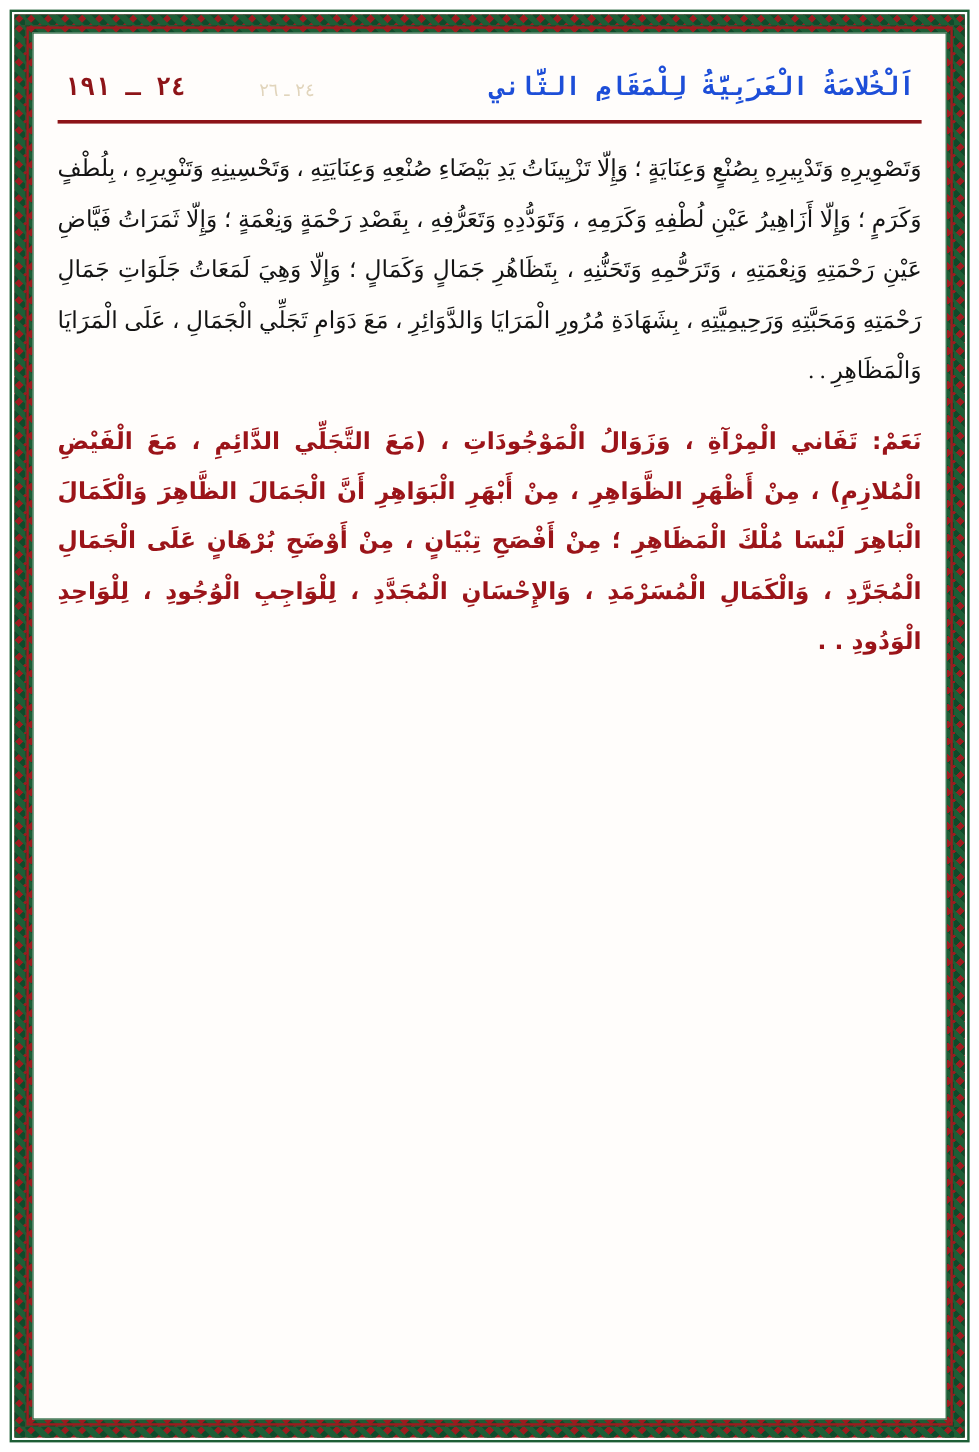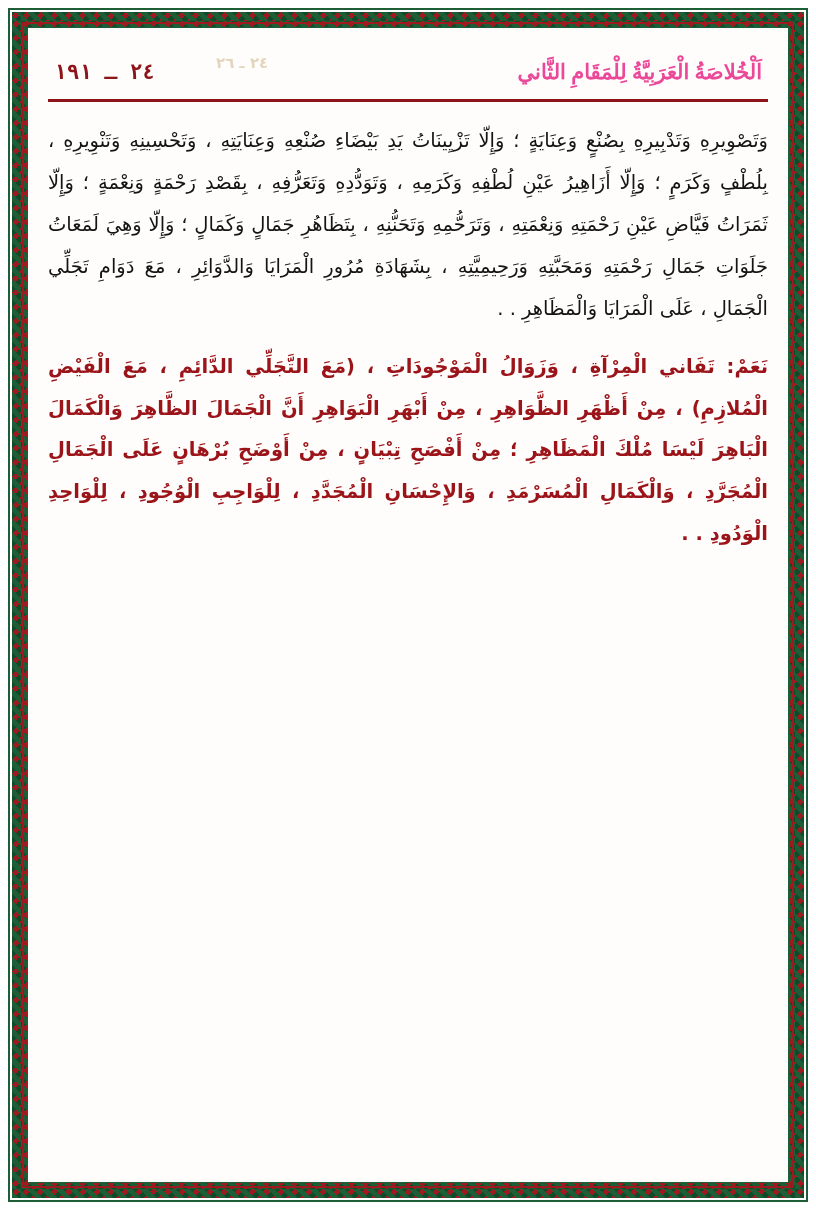--- a/index.html
+++ b/index.html
@@ -85,62 +85,62 @@
 
   .header {
     position: relative;
     display: flex;
     align-items: baseline;
     justify-content: space-between;
     direction: rtl;
     padding: 14px 8px 10px 8px;
   }
   .header-title {
-    font-family: Liberation Serif, serif;
+    font-family: Liberation Mono, monospace;
     font-size: 21px;
     font-weight: bold;
-    color: #ec4899;
+    color: #1d4ed8;
     white-space: nowrap;
     letter-spacing: 0;
     margin-left: 43px;
   }
   .header-pages {
     font-family: Liberation Mono, monospace;
     font-size: 21px;
     font-weight: bold;
     color: #8d1418;
     white-space: nowrap;
     direction: rtl;
   }
   .header-ghost {
     position: absolute;
     left: 170px;
-    top: 8px;
+    top: 20px;
     font-size: 15px;
-    font-weight: bold;
+    font-weight: normal;
     color: #d8c8a8;
     opacity: .75;
     letter-spacing: 2px;
   }
   .header-rule {
     height: 3px;
     background: #8d1418;
     margin: 4px 2px 18px 2px;
   }
 
   .para {
     direction: rtl;
     text-align: justify;
     text-align-last: justify;
     font-family: "DejaVu Sans", sans-serif;
     font-size: 19.5px;
     line-height: 2.15;
     margin: 0 2px 16px 2px;
   }
-  .para.black { color: #141414; }
+  .para.black { color: #141414; font-family: Liberation Serif, serif; }
   .para.red   { color: #9b1419; font-weight: bold; }
   .para.last-center { text-align-last: center; }
   .para.last-natural { text-align-last: right; }
 </style>
 </head>
 <body>
 
 <div class="page">
   <div class="frame-outer"></div>
   <div class="frame-band">

